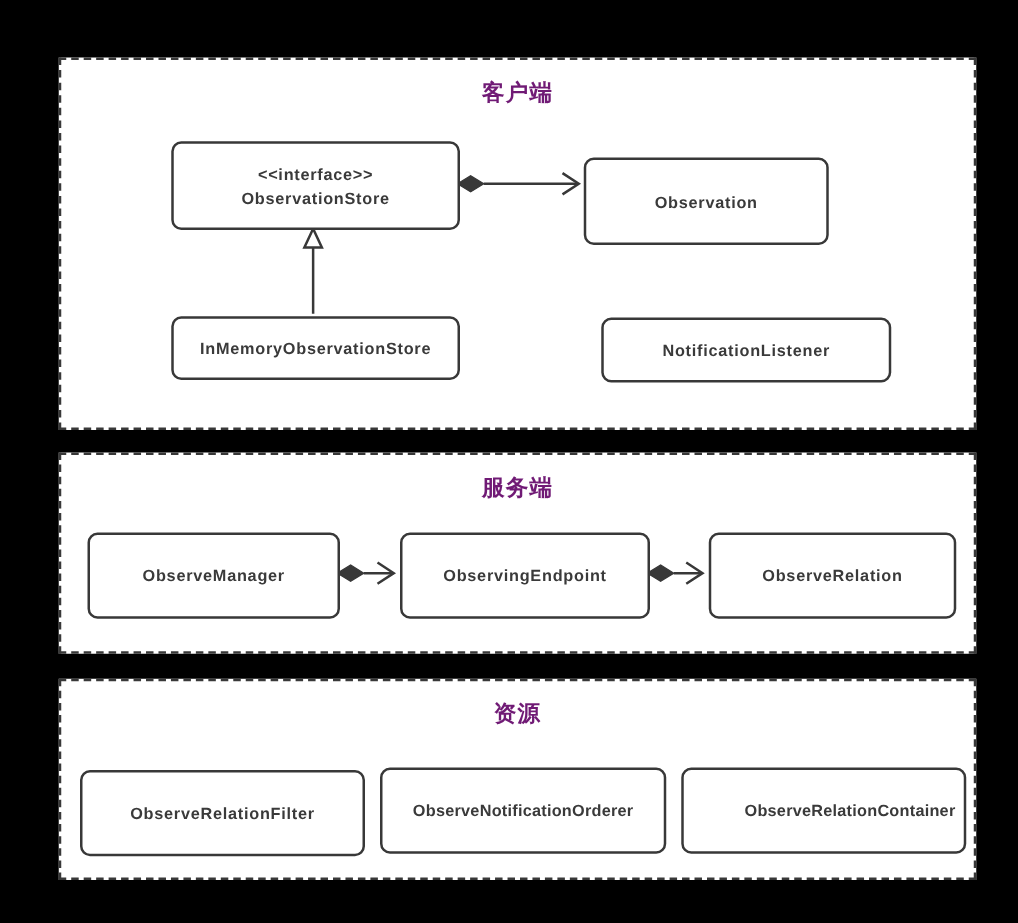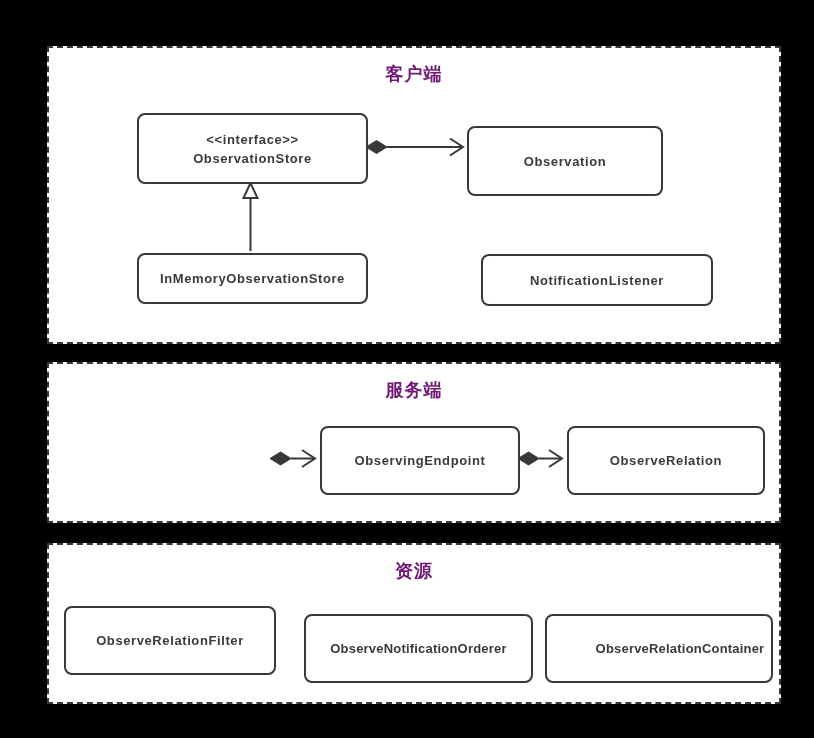--- a/index.html
+++ b/index.html
@@ -112,34 +112,37 @@
         <polyline class="openhead" points="253,86 266,94.5 253,103"></polyline>
       </g>
 
       <g>
         <polygon class="diamond" points="469,94.5 479.5,88 490,94.5 479.5,101"></polygon>
         <line class="shaft" x1="490" y1="94.5" x2="512" y2="94.5"></line>
         <polyline class="openhead" points="500,86 513,94.5 500,103"></polyline>
       </g>
     </svg>
 
+    <div class="uml-box" style="left:21px;top:62px;width:202px;height:69px;">
+      <span class="lbl">ObserveManager</span>
+    </div>
 
     <div class="uml-box" style="left:271px;top:62px;width:200px;height:69px;">
       <span class="lbl">ObservingEndpoint</span>
     </div>
 
     <div class="uml-box" style="left:518px;top:62px;width:198px;height:69px;">
       <span class="lbl">ObserveRelation</span>
     </div>
   </div>
 
   <div class="panel" style="left:47px;top:543px;width:734px;height:161px;">
     <div class="panel-title">资源</div>
 
-    <div class="uml-box" style="left:15px;top:61px;width:212px;height:69px;">
+    <div class="uml-box" style="left:15px;top:71px;width:228px;height:69px;">
       <span class="lbl">ObserveRelationFilter</span>
     </div>
 
     <div class="uml-box" style="left:255px;top:69px;width:229px;height:69px;">
       <span class="lbl" style="letter-spacing:0.2px;">ObserveNotificationOrderer</span>
     </div>
 
     <div class="uml-box" style="left:496px;top:69px;width:228px;height:69px;padding-left:42px;">
       <span class="lbl" style="letter-spacing:0.2px;">ObserveRelationContainer</span>
     </div>

